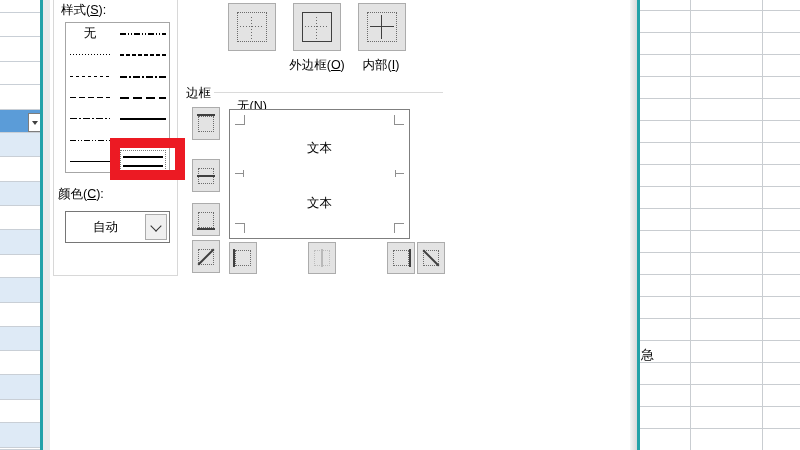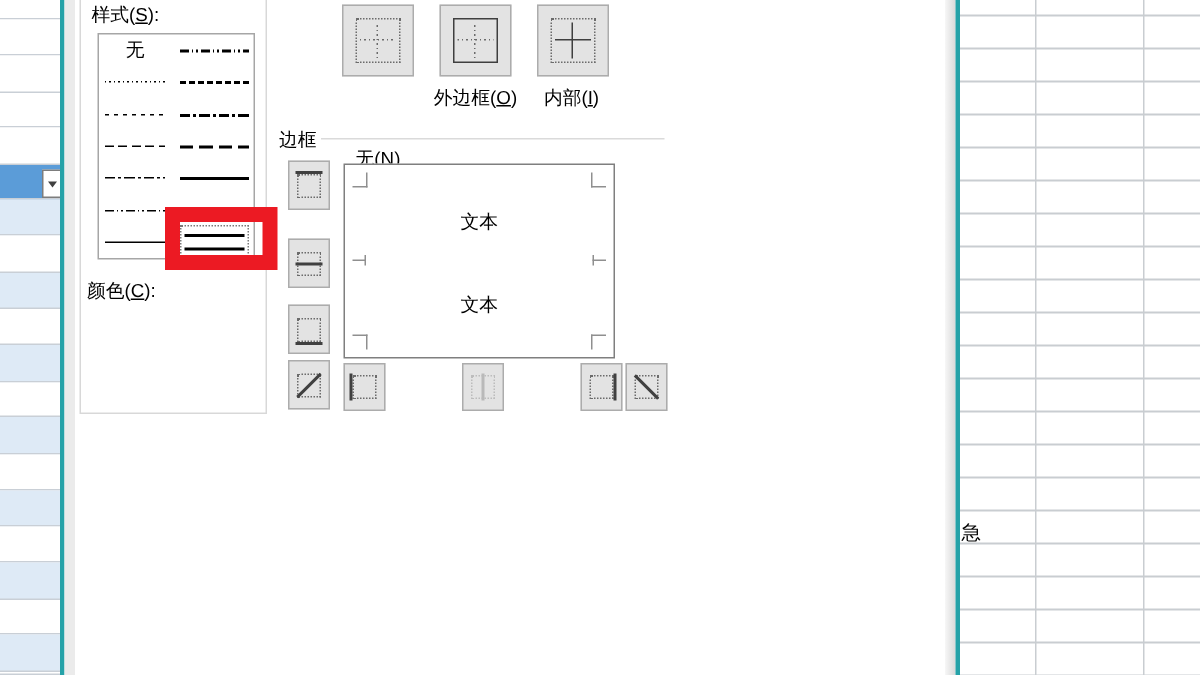--- a/index.html
+++ b/index.html
@@ -188,20 +188,26 @@
       </div>
       <div class="sl-item sl-col-r" style="top: 128px; height: 21px;">
         <div class="focus-dotted">
           <div class="lp p-double"></div>
         </div>
       </div>
     </div>
   <div class="red-box" style="border-color: rgb(236, 26, 35);"></div>
 
   <div class="dlg-label" id="colorLabel" style="left:58px;top:186px">颜色(<u>C</u>):</div>
+  <div class="combo">
+    <div class="combo-value">自动</div>
+    <div class="combo-btn">
+      <div class="chev"></div>
+    </div>
+  </div>
 
   <div id="presets">
       <div class="tool-btn" style="left: 228px; top: 3px; width: 48px; height: 48px;">
         <div class="pbox pb-dotted">
           <div class="pcross-h pc-dot-h"></div>
           <div class="pcross-v pc-dot-v"></div>
         </div>
       </div>
       <div class="dlg-label" style="left: 252px; top: 75px; transform: translateX(-50%); margin-top: 23px;">无(<u>N</u>)</div>
       <div class="tool-btn" style="left: 293px; top: 3px; width: 48px; height: 48px;">

